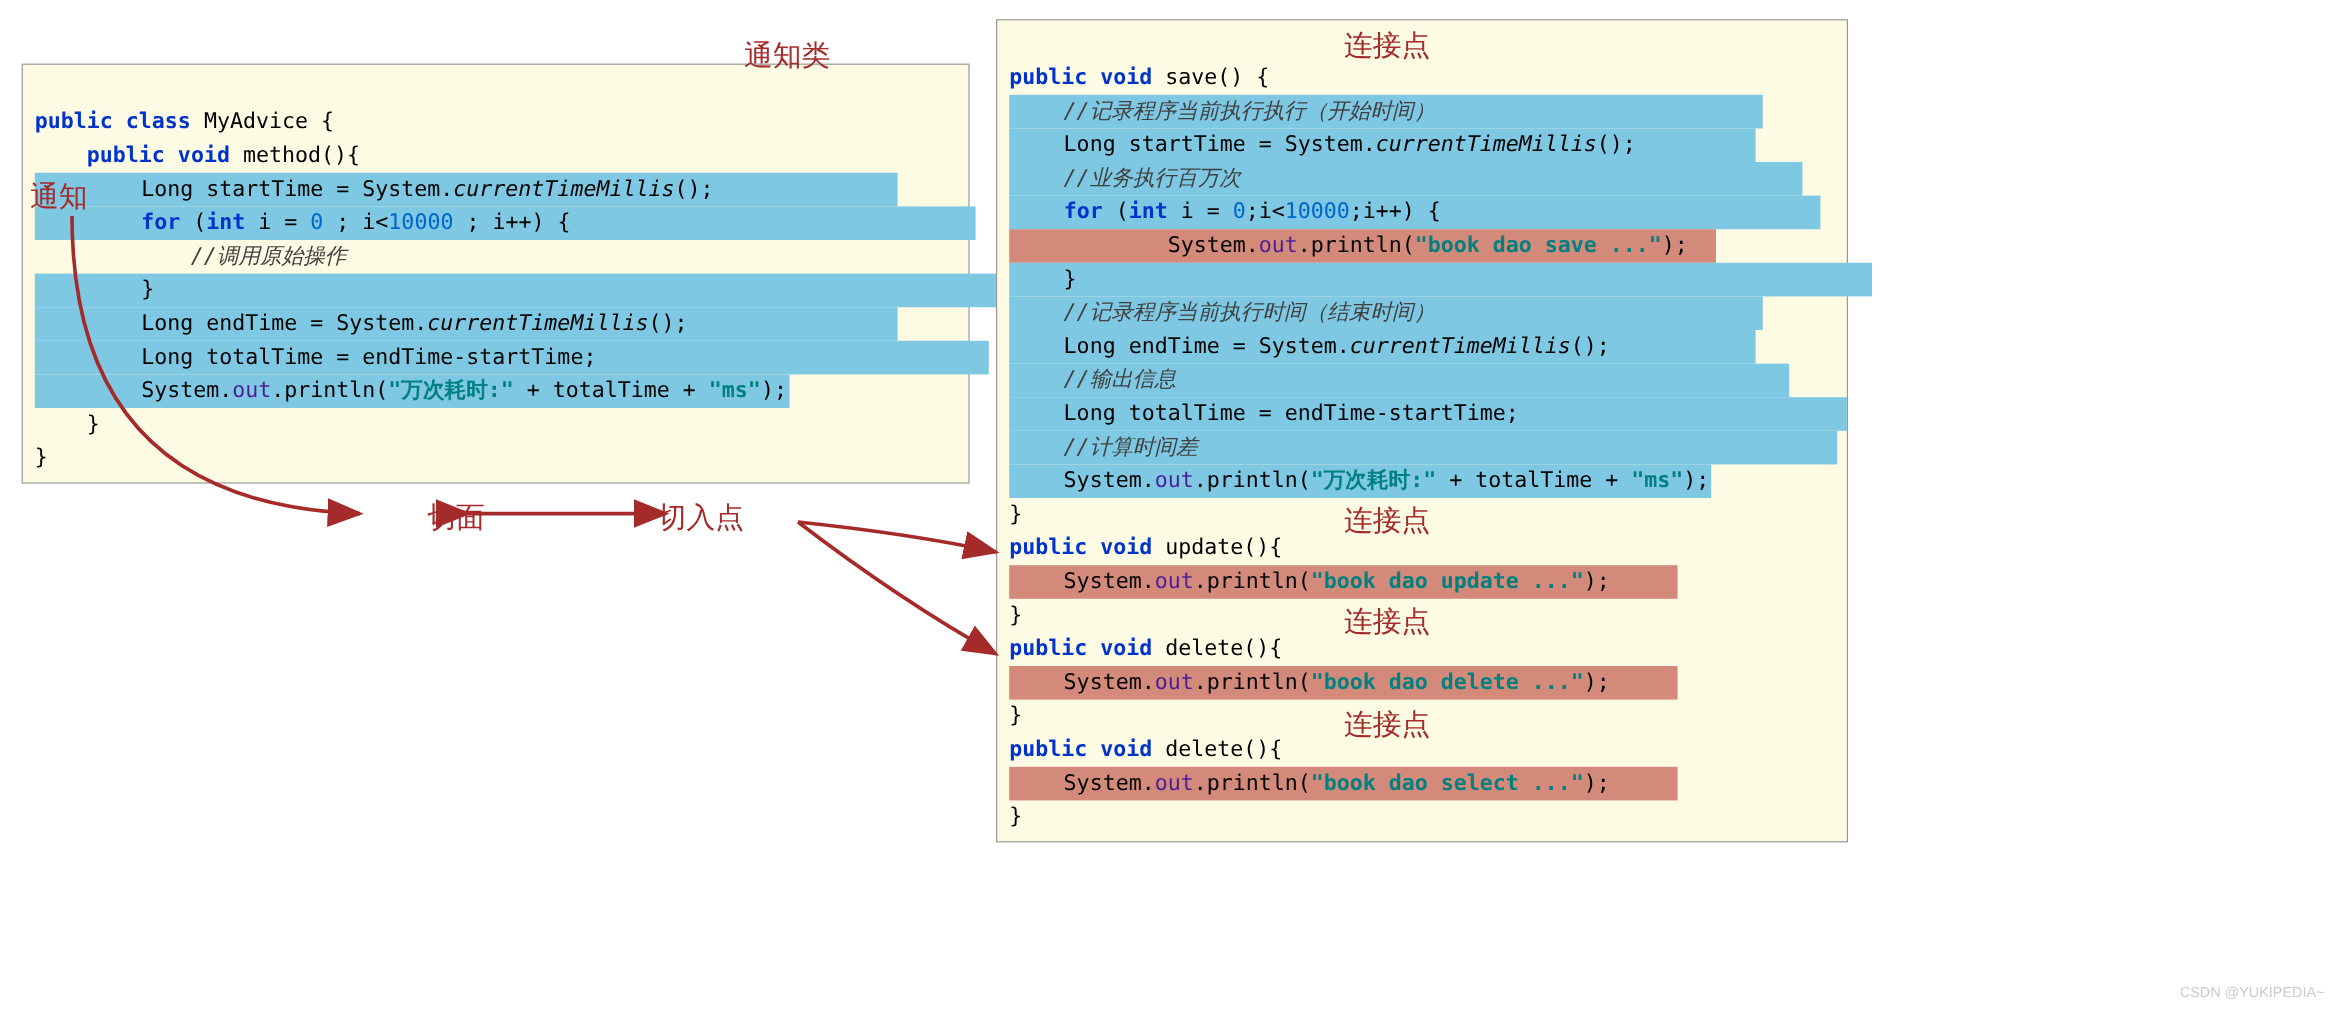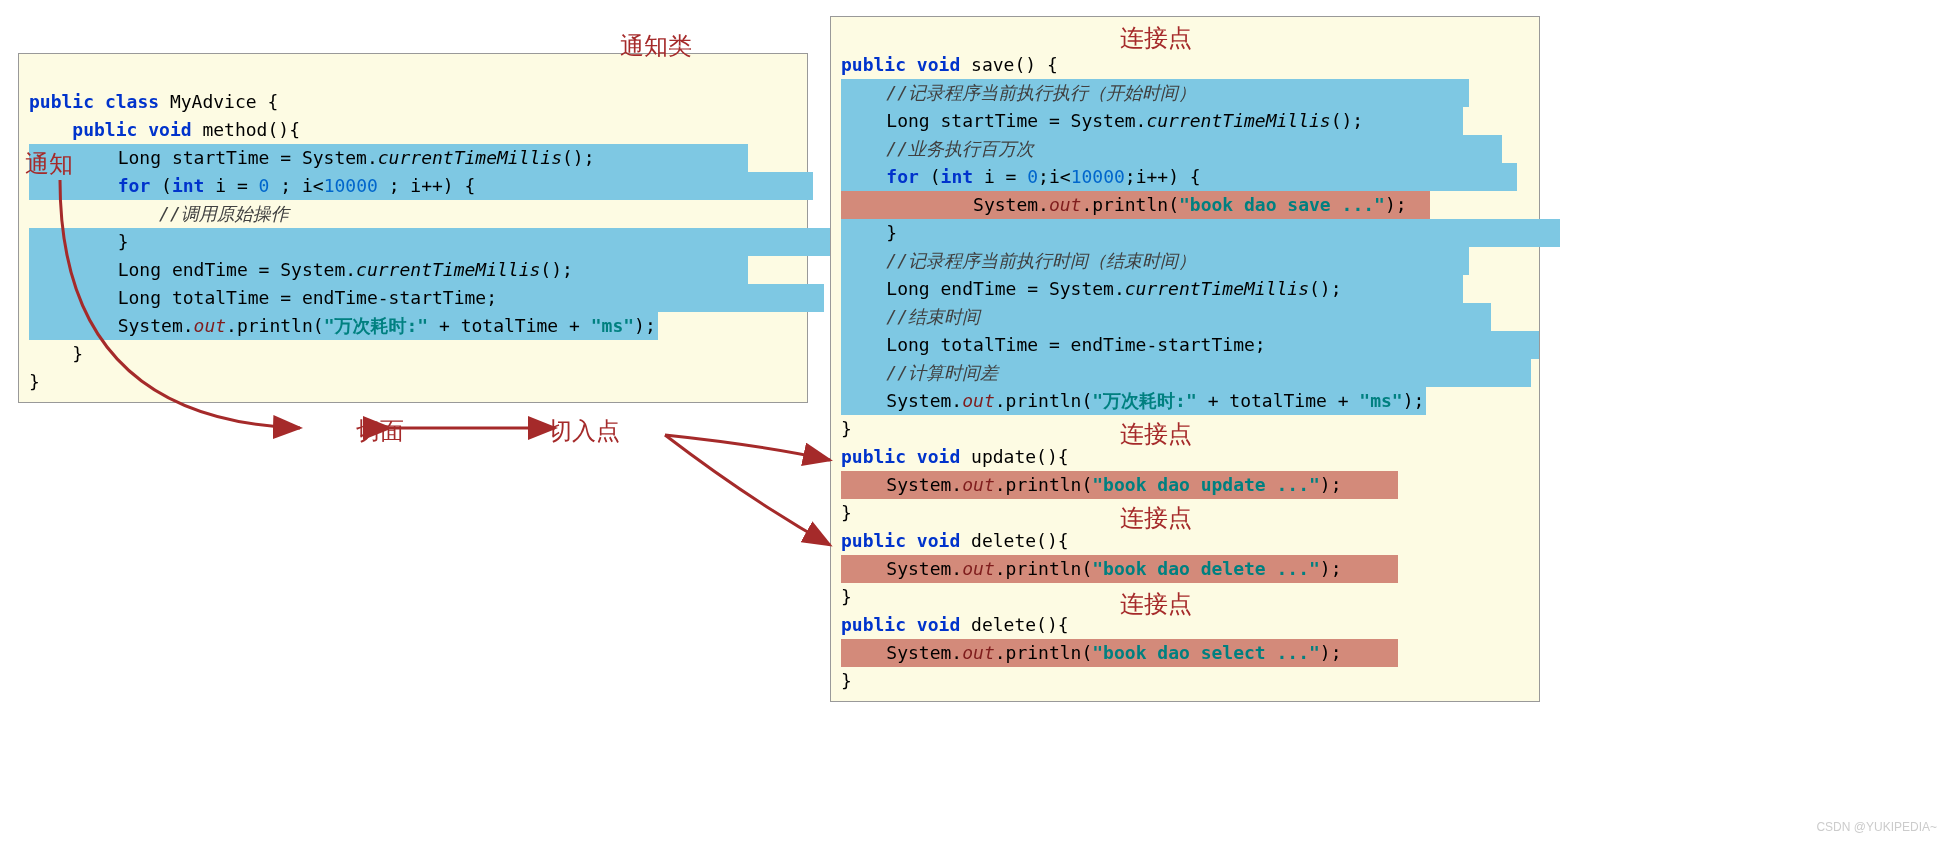--- a/index.html
+++ b/index.html
@@ -20,21 +20,21 @@
     white-space: pre;
     line-height: 28px;
   }
   .left-box { left: 18px; top: 16px; width: 790px; margin-top: 37px; }
   .right-box { left: 830px; top: 16px; width: 710px; }
   .kw { color: #0033cc; font-weight: bold; }
   .cls { color: #000; }
   .comment { color: #404040; font-style: italic; }
   .str { color: #008080; font-weight: bold; }
   .num { color: #0066cc; }
-  .static-field { color: #7f1d1d; font-style: italic; }
+  .static-field { color: #4c1d95; }
   .static-method { font-style: italic; }
   .hl-blue {
     background: #7ec8e3;
     display: inline-block;
     padding: 0 2px;
   }
   .hl-red {
     background: #d38a7a;
     display: inline-block;
     padding: 0 2px;
@@ -90,21 +90,21 @@
 <div class="code-box right-box">
 <span class="kw">public</span><span class="kw"> void </span><span>save</span><span>() {</span>
 <span class="hl-blue"><span class="comment">    //记录程序当前执行执行（开始时间）</span>                         </span>
 <span class="hl-blue"><span>    Long startTime = System.</span><span class="static-method">currentTimeMillis</span><span>();</span>         </span>
 <span class="hl-blue"><span class="comment">    //业务执行百万次</span>                                           </span>
 <span class="hl-blue">    <span class="kw">for</span> (<span class="kw">int</span> i = <span class="num">0</span>;i&lt;<span class="num">10000</span>;i++) {                             </span>
 <span class="hl-red">    <span>        System.</span><span class="static-field">out</span><span>.println(</span><span class="str">"book dao save ..."</span><span>);</span>  </span>
 <span class="hl-blue"><span>    }</span>                                                             </span>
 <span class="hl-blue"><span class="comment">    //记录程序当前执行时间（结束时间）</span>                         </span>
 <span class="hl-blue"><span>    Long endTime = System.</span><span class="static-method">currentTimeMillis</span><span>();</span>           </span>
-<span class="hl-blue"><span class="comment">    //结束时间</span>                                               </span>
+<span class="hl-blue"><span class="comment">    //输出信息</span>                                               </span>
 <span class="hl-blue"><span>    Long totalTime = endTime-startTime;</span>                         </span>
 <span class="hl-blue"><span class="comment">    //计算时间差</span>                                                 </span>
 <span class="hl-blue"><span>    System.</span><span class="static-field">out</span><span>.println(</span><span class="str">"万次耗时:"</span><span> + totalTime + </span><span class="str">"ms"</span><span>);</span></span>
 <span>}</span>
 <span class="kw">public</span><span class="kw"> void </span><span>update</span><span>(){</span>
 <span class="hl-red"><span>    System.</span><span class="static-field">out</span><span>.println(</span><span class="str">"book dao update ..."</span><span>);</span>     </span>
 <span>}</span>
 <span class="kw">public</span><span class="kw"> void </span><span>delete</span><span>(){</span>
 <span class="hl-red"><span>    System.</span><span class="static-field">out</span><span>.println(</span><span class="str">"book dao delete ..."</span><span>);</span>     </span>
 <span>}</span>

